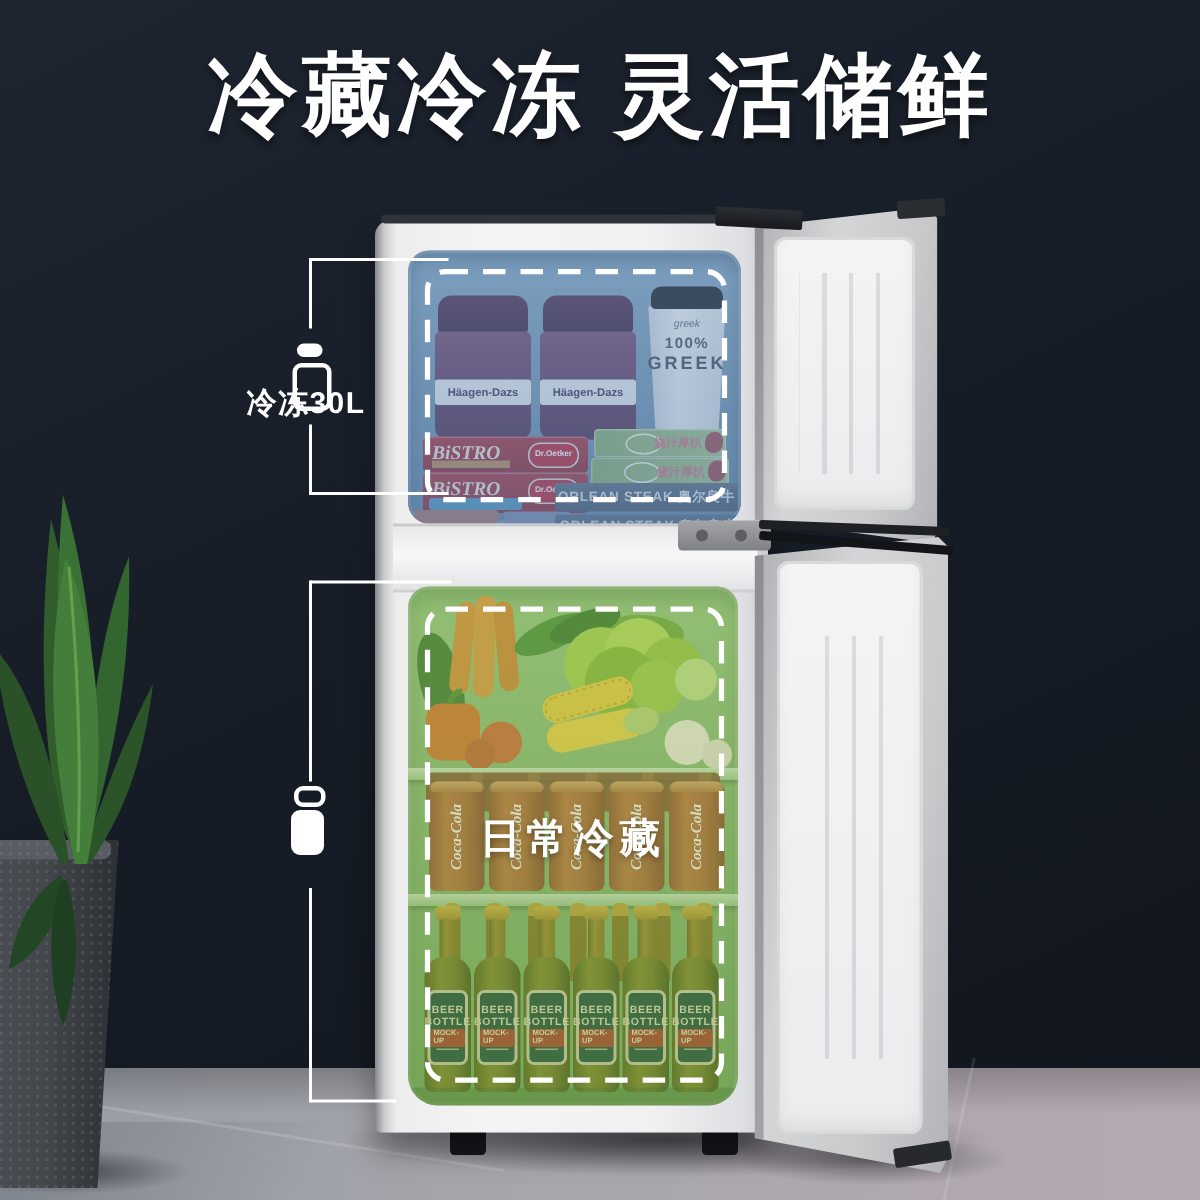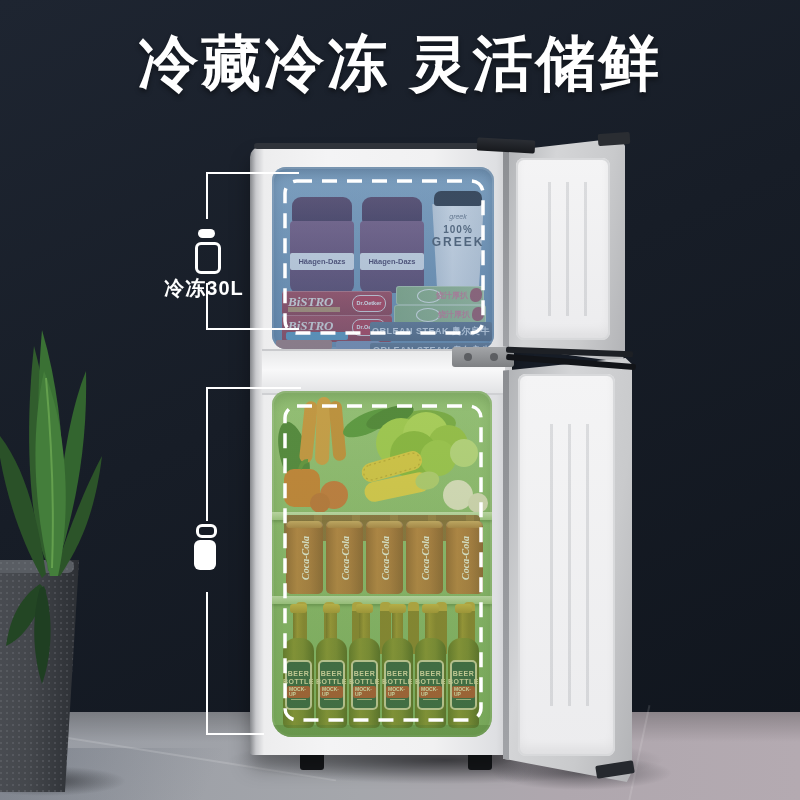--- a/index.html
+++ b/index.html
@@ -371,20 +371,21 @@
           <span class="bt-chip">MOCK-UP</span>
           <span class="bt-bar"></span>
         </div>
       </div>
     </div>
     <div class="abs fr-floor"></div>
     <div class="abs fr-overlay"></div>
     <svg class="abs" style="left:9px;top:11px;" width="204" height="322" viewBox="0 0 204 322">
       <rect x="4" y="4" width="196" height="314" rx="12" fill="none" stroke="#ffffff" stroke-width="3.5" stroke-dasharray="15 10"></rect>
     </svg>
+    <div class="abs zone-label" style="top:150px;">日常冷藏</div>
   </div>
 
   <div class="abs door door-top">
     <div class="door-panel">
       <div class="ridges"></div>
     </div>
   </div>
   <div class="abs door door-bottom">
     <div class="door-panel">
       <div class="ridges"></div>
@@ -397,21 +398,21 @@
     <span class="hinge-hole" style="left:38px;"></span>
   </div>
   <div class="abs rod1"></div>
   <div class="abs rod2"></div>
   <div class="abs door-foot"></div>
 
   <div class="abs lead" style="left:207px;top:172px;width:92px;height:2px;"></div>
   <div class="abs lead" style="left:206px;top:172px;width:2px;height:47px;"></div>
   <div class="abs icon-pill-filled" style="left:198px;top:229px;"></div>
   <div class="abs icon-body-outline" style="left:195px;top:242px;"></div>
-  <div class="abs cap-label" style="left:146px;top:255px;margin-top:20px;">冷冻30L</div>
+  <div class="abs cap-label" style="left:146px;top:255px;">冷冻30L</div>
   <div class="abs lead" style="left:206px;top:283px;width:2px;height:47px;"></div>
   <div class="abs lead" style="left:207px;top:328px;width:92px;height:2px;"></div>
 
   <div class="abs lead" style="left:207px;top:387px;width:94px;height:2px;"></div>
   <div class="abs lead" style="left:206px;top:387px;width:2px;height:134px;"></div>
   <div class="abs icon-pill-outline" style="left:196px;top:524px;"></div>
   <div class="abs icon-body-filled" style="left:194px;top:540px;"></div>
   <div class="abs lead" style="left:206px;top:592px;width:2px;height:143px;"></div>
   <div class="abs lead" style="left:207px;top:733px;width:57px;height:2px;"></div>
 

